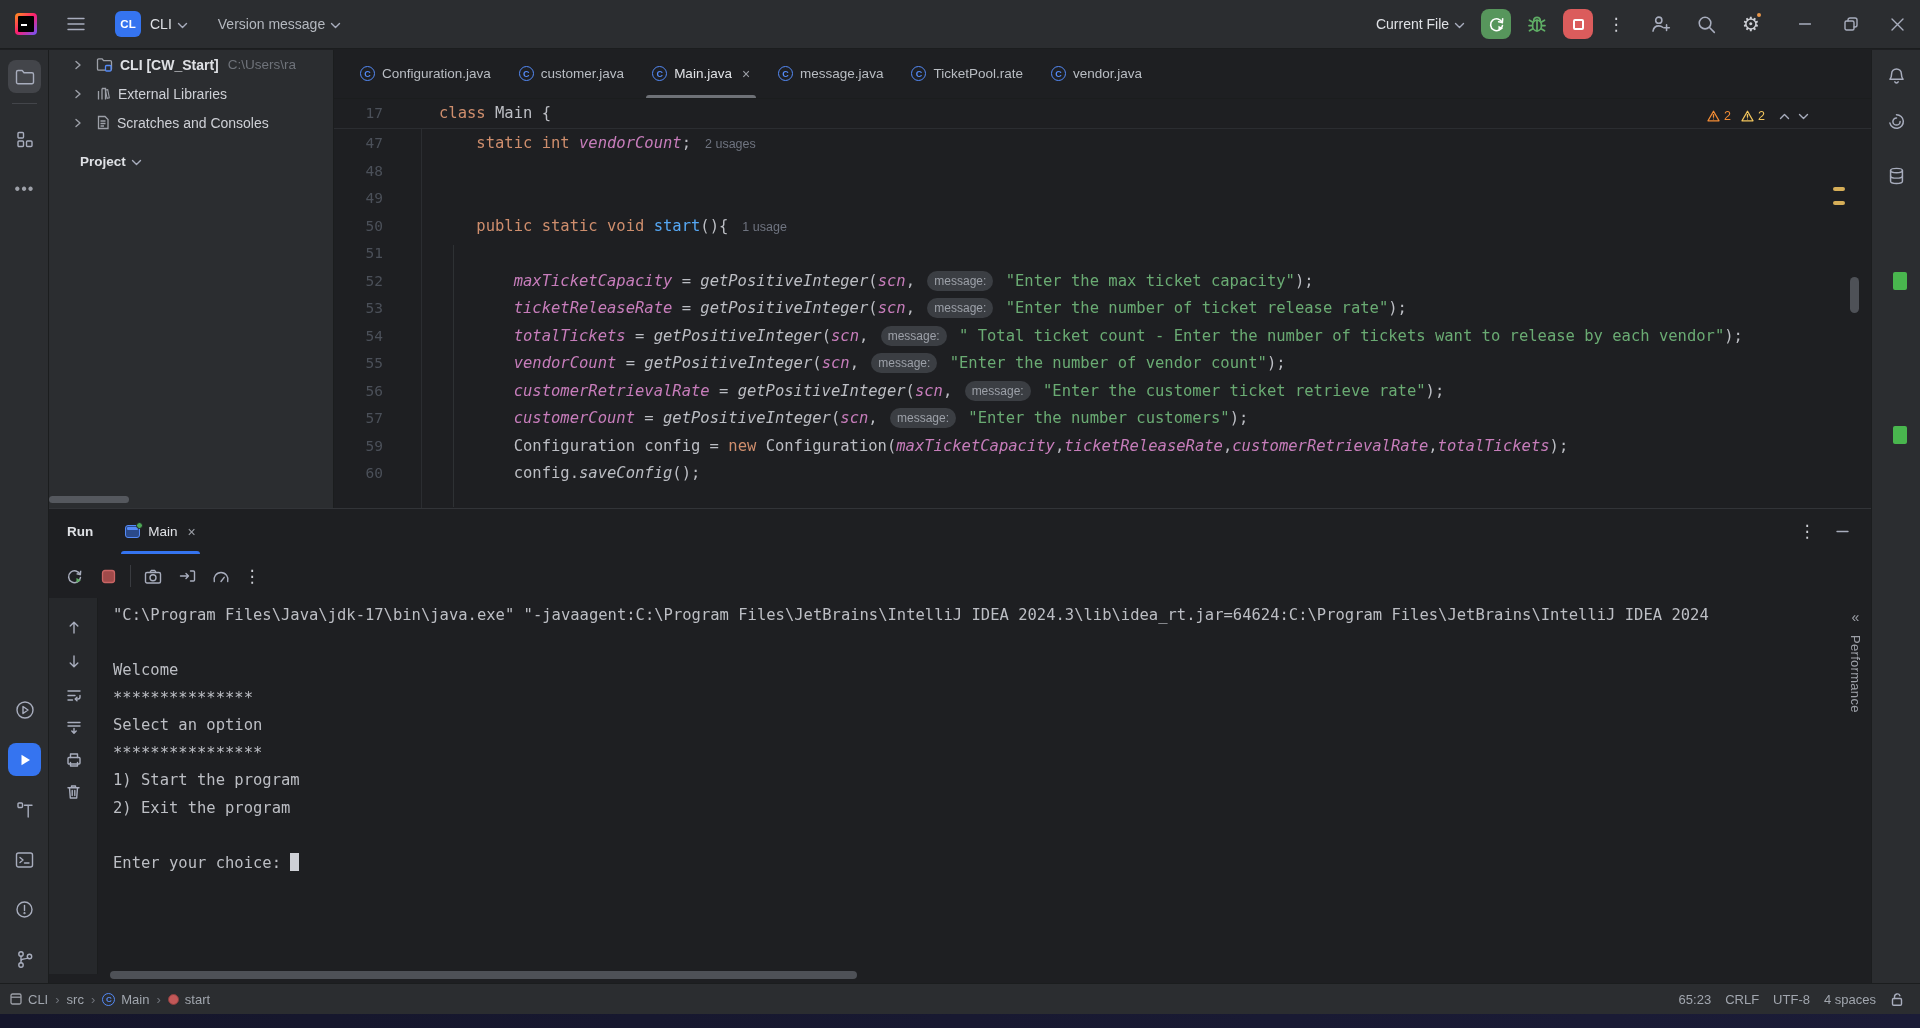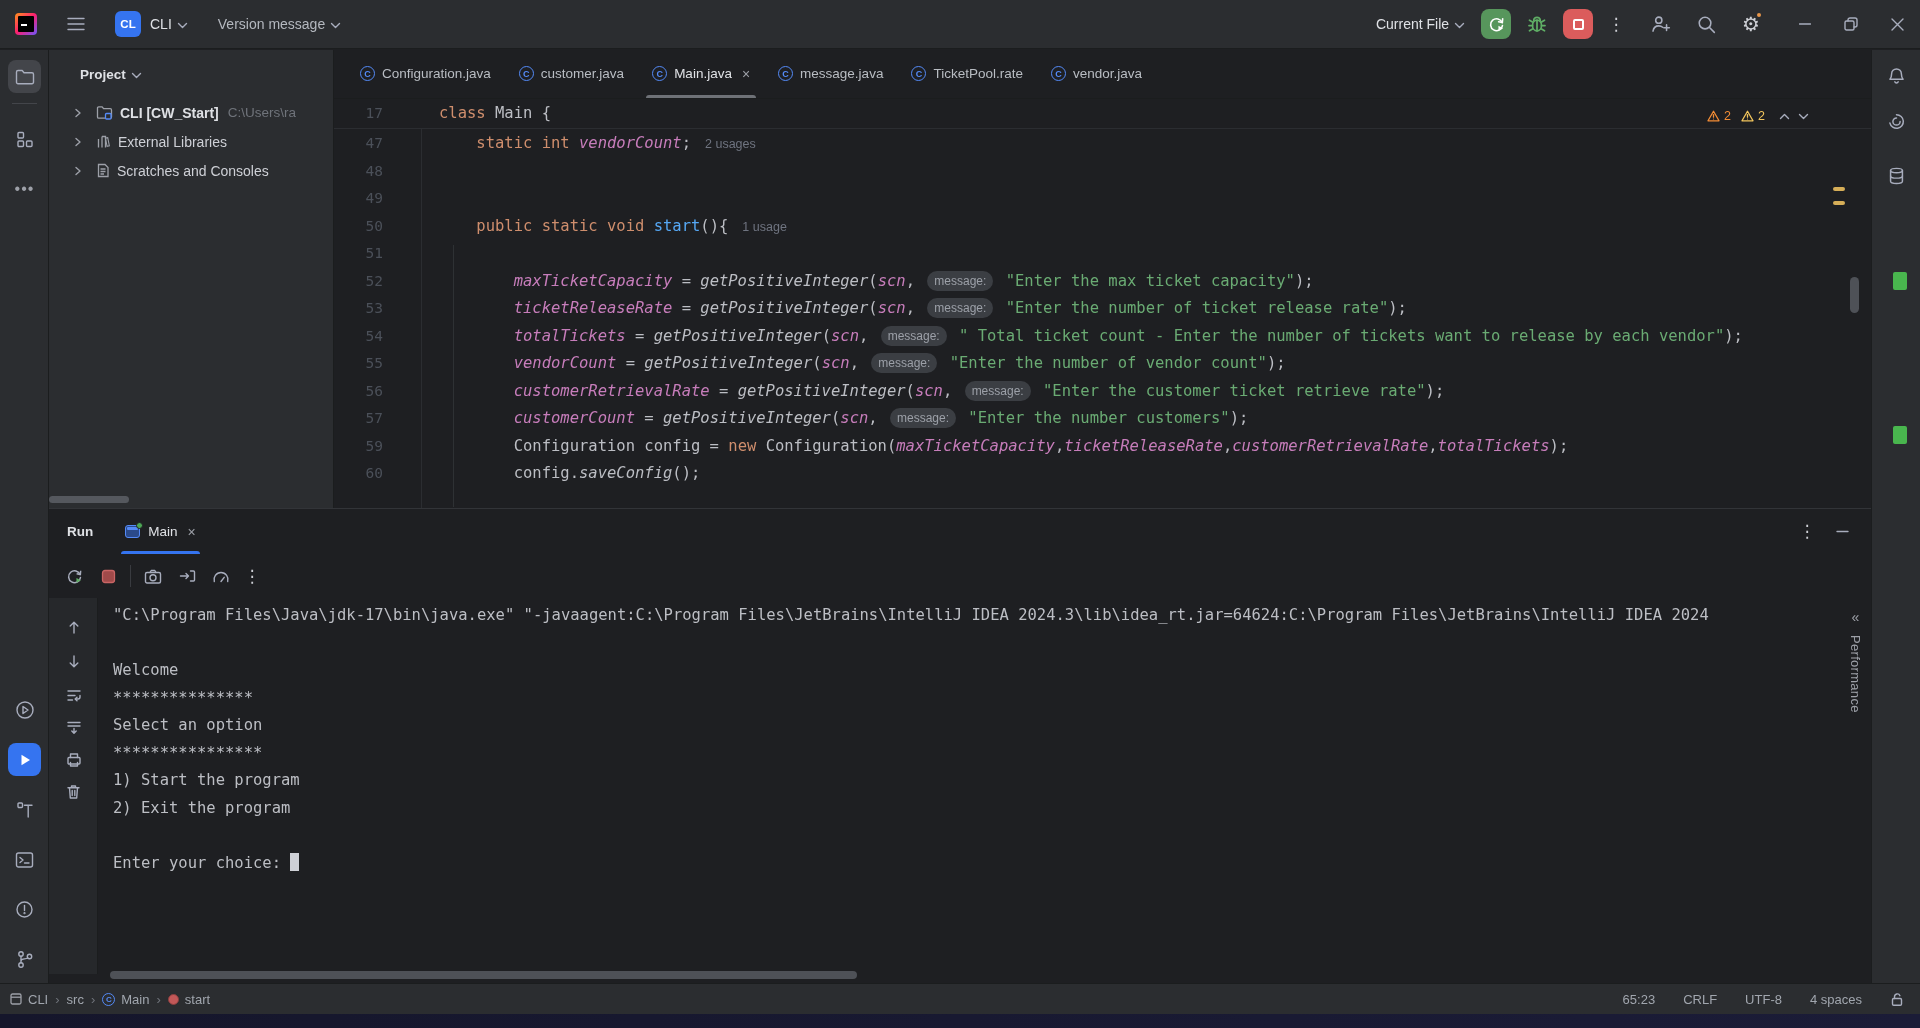--- a/index.html
+++ b/index.html
@@ -130,21 +130,21 @@
 
   
   #statusbar { position:absolute; left:0; top:983px; width:1920px; height:31px; background:#2B2D30; border-top:1px solid #1B1D1E;
     display:flex; align-items:center; padding:0 16px 0 10px; color:#A1A6AE; font-size:13px; }
   #breadcrumbs { display:flex; align-items:center; gap:7px; }
   .bc-sep { color:#6F737A; font-size:13px; }
   .bc-item { display:flex; align-items:center; gap:6px; }
   .bc-class { width:13px; height:13px; border-radius:50%; border:1.5px solid #548AF7; color:#548AF7; font-size:8px; font-weight:700;
     display:flex; align-items:center; justify-content:center; }
   .bc-method { width:11px; height:11px; border-radius:50%; background:#C25858; border:1px solid #8A3F3F; }
-  #status-right { margin-left:auto; display:flex; align-items:center; gap:28px; }
+  #status-right { margin-left:auto; display:flex; align-items:center; gap:14px; }
   #bottom-strip { position:absolute; left:0; top:1014px; width:1920px; height:14px; background:linear-gradient(90deg,#15162B,#1B1C37); }
 </style>
 </head>
 <body>
 
 <div id="app">
 
   <header id="titlebar">
     <div id="logo">
         <div class="inner"></div>
@@ -304,28 +304,20 @@
             <circle cx="5" cy="4" r="2.2"></circle>
             <circle cx="5" cy="15" r="2.2"></circle>
             <circle cx="13.5" cy="6.5" r="2.2"></circle>
             <path d="M5 6.2v6.6M5 11c0-3 4.5-1.5 6.8-3"></path>
           </g>
         </svg>
     </div>
   </nav>
 
   <aside id="project-panel">
-    <div id="project-header">
-      <span id="project-title">Project</span>
-      <span class="chev">
-          <svg width="11" height="7" viewBox="0 0 11 7">
-            <path class="ic" d="M1.5 1.5l4 4 4-4"></path>
-          </svg>
-        </span>
-    </div>
     <div id="project-tree">
         <div class="tree-row">
           <span class="tree-chev">
             <svg width="10" height="10" viewBox="0 0 10 10">
               <path d="M3 1.5l4 3.5-4 3.5" stroke="#9DA0A8" fill="none" stroke-width="1.4" stroke-linecap="round" stroke-linejoin="round"></path>
             </svg>
           </span>
           <span class="tree-ico">
             <svg width="17" height="15" viewBox="0 0 17 15">
               <path d="M1.5 3A1.2 1.2 0 0 1 2.7 1.8h3.4l1.5 1.9h6.7A1.2 1.2 0 0 1 15.5 4.9v7A1.2 1.2 0 0 1 14.3 13.1H2.7A1.2 1.2 0 0 1 1.5 11.9z" stroke="#9DA0A8" fill="none" stroke-width="1.3"></path>
@@ -361,20 +353,28 @@
             <svg width="14" height="15" viewBox="0 0 14 15">
               <g stroke="#9DA0A8" fill="none" stroke-width="1.3">
                 <path d="M2.5 1.5h6.5l3 3v9h-9.5z"></path>
                 <path d="M4.5 6h5M4.5 8.5h5M4.5 11h3.5"></path>
               </g>
             </svg>
           </span>
           <span class="tree-label">Scratches and Consoles</span>
         </div>
       </div>
+    <div id="project-header">
+      <span id="project-title">Project</span>
+      <span class="chev">
+          <svg width="11" height="7" viewBox="0 0 11 7">
+            <path class="ic" d="M1.5 1.5l4 4 4-4"></path>
+          </svg>
+        </span>
+    </div>
     <div id="proj-hscroll"></div>
   </aside>
 
   <main id="editor-col">
     <div id="tabbar">
         <div class="tab">
           <span class="class-icon">C</span>
           <span class="tab-label">Configuration.java</span>
         </div>
         <div class="tab">

